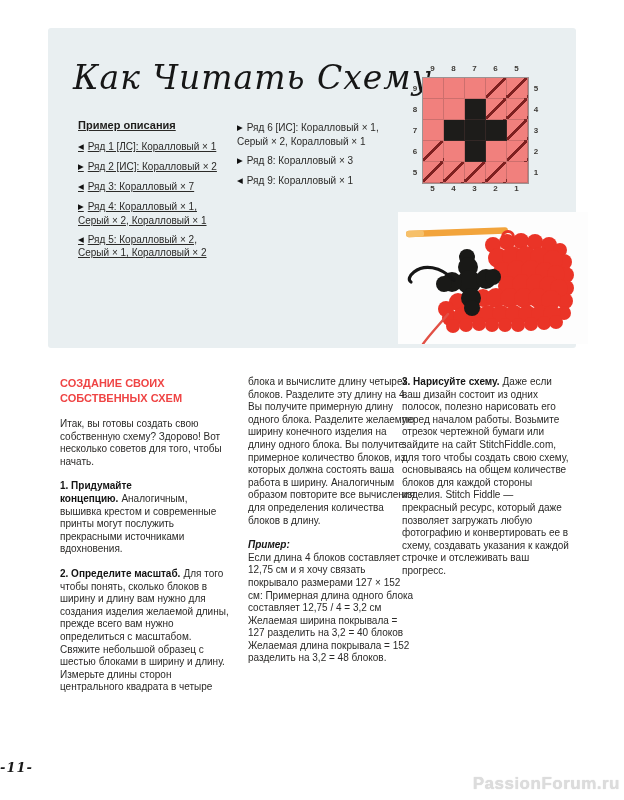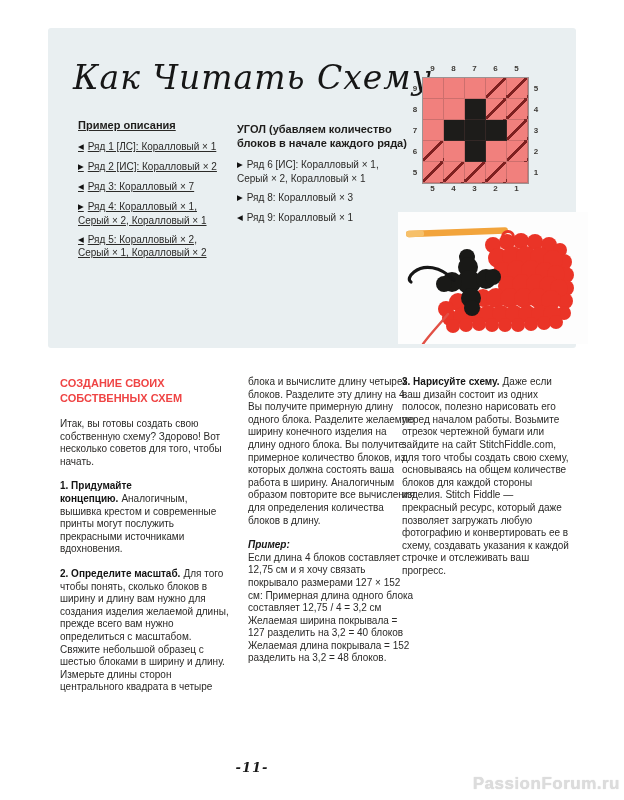--- a/index.html
+++ b/index.html
@@ -60,21 +60,21 @@
   .col-2{left:248px;top:376px;width:168px;}
   .col-3{left:402px;top:376px;width:168px;}
   .article-heading{
     font-size:11px;font-weight:bold;line-height:15px;margin:0 0 12px 0;color:#ef4444;
   }
   .article-col p{margin:0 0 12px 0;}
   .tip-label{font-weight:bold;margin-right:3px;color:#141414;}
   .example-label{font-weight:bold;font-style:italic;display:block;color:#141414;}
   
   .page-number{
-    position:absolute;left:0;top:760px;width:504px;text-align:center;
+    position:absolute;left:0;top:760px;width:504px;
     font-family:"DejaVu Serif", serif;font-style:italic;font-weight:bold;
     font-size:13px;letter-spacing:1px;color:#1a1a1a;
   }
   .watermark{
     position:absolute;right:4px;bottom:6px;
     font-size:17px;font-weight:bold;color:#dcdcdc;
     text-shadow:0 0 1px #cccccc;letter-spacing:.5px;
   }
 </style>
 </head>
@@ -94,21 +94,20 @@
 
         <p class="row-item"><span class="marker">◀</span><span>Ряд 3: Коралловый × 7</span></p>
 
         <p class="row-item"><span class="marker">▶</span><span>Ряд 4: Коралловый × 1, Серый × 2, Коралловый × 1</span></p>
 
         <p class="row-item"><span class="marker">◀</span><span>Ряд 5: Коралловый × 2, Серый × 1, Коралловый × 2</span></p>
       </div>
   </div>
 
   <div class="corner-col">
-    <div class="section-heading">УГОЛ (убавляем количество блоков в начале каждого ряда)</div>
     <div>
 
         <p class="row-item"><span class="marker">▶</span><span>Ряд 6 [ИС]: Коралловый × 1, Серый × 2, Коралловый × 1</span></p>
 
 
         <p class="row-item"><span class="marker">▶</span><span>Ряд 8: Коралловый × 3</span></p>
 
         <p class="row-item"><span class="marker">◀</span><span>Ряд 9: Коралловый × 1</span></p>
       </div>
   </div>

